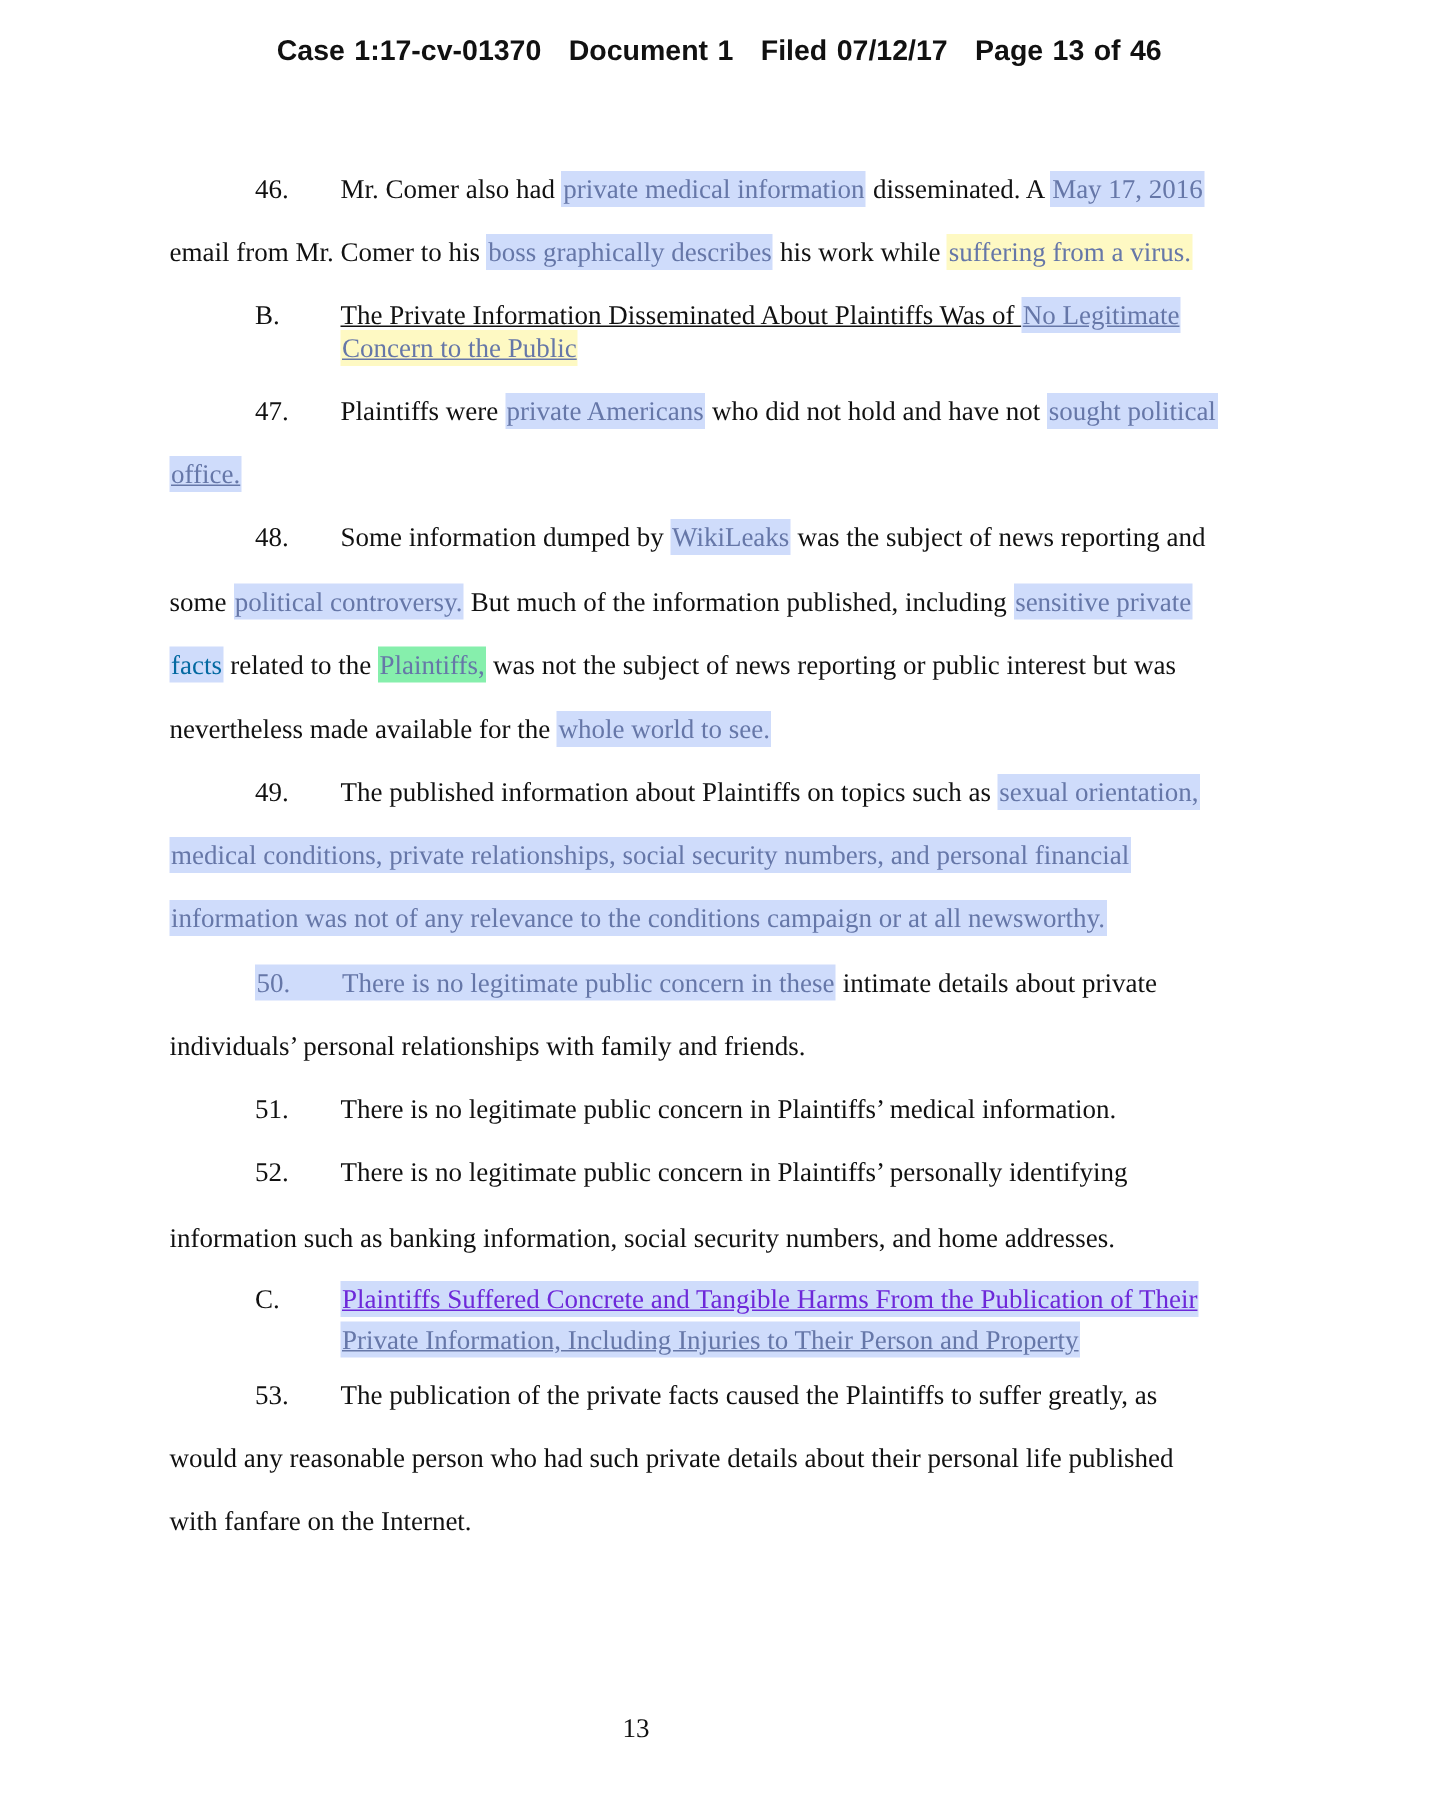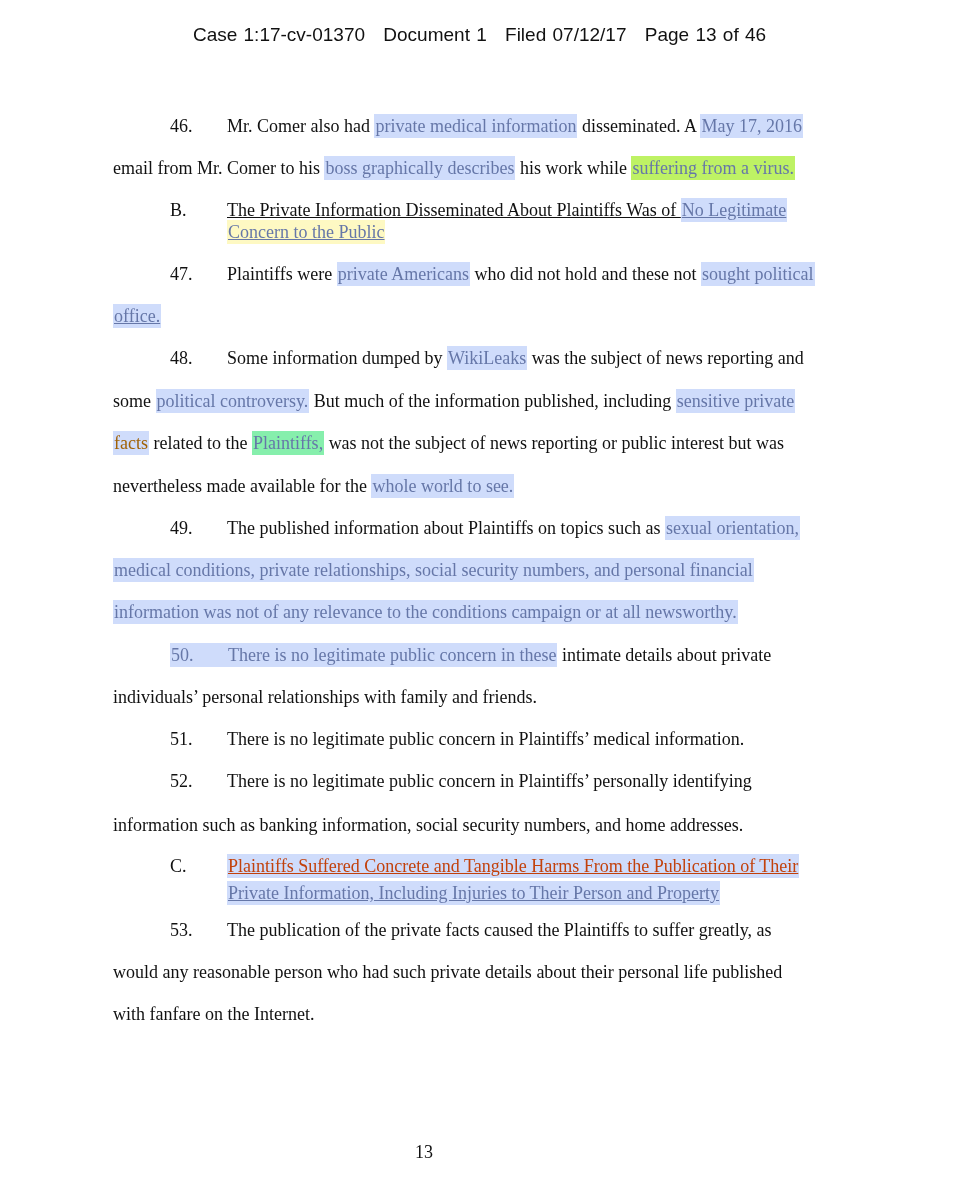--- a/index.html
+++ b/index.html
@@ -2,21 +2,21 @@
 <html><head>
   <meta charset="utf-8">
   <style>
     html, body { margin: 0; padding: 0; background: #ffffff; }
     body { width: 959px; height: 1200px; position: relative; overflow: hidden; }
     .header {
       position: absolute; top: 24px; left: 0; width: 959px; text-align: center;
       font-family: "Liberation Sans", sans-serif; font-size: 19px; color: #111;
       word-spacing: 1px;
     }
-    .header span { margin: 0 6px; }
+    .header span { margin: 0 6px; font-weight: bold; }
     .page-num {
       position: absolute; top: 1142px; left: 0; width: 848px; text-align: center;
       font-family: "Liberation Serif", serif; font-size: 18px; color: #111;
     }
     .doc { position: absolute; left: 113px; width: 730px; font-family: "Liberation Serif", serif; font-size: 18px; color: #111; }
     .line { position: absolute; white-space: nowrap; height: 24px; line-height: 24px; }
     .hl { background: #cfdcfb; color: #6677a8; padding: 2px 1px; }
     .u { text-decoration: underline; }
     .num { display: inline-block; width: 57px; }
   </style>
@@ -29,45 +29,45 @@
   <span>Filed 07/12/17</span>
   <span>Page 13 of 46</span>
 </div>
 
 <div class="doc">
 
   <div class="line" style="top:114px;left:57px">
     <span class="num">46.</span><span>Mr. Comer also had </span><span class="hl" style="background: rgb(207, 220, 251); color: rgb(102, 119, 168);">private medical information</span><span> disseminated.  A </span><span class="hl" style="background: rgb(207, 220, 251); color: rgb(102, 119, 168); margin-top: 16px;">May 17, 2016</span>
   </div>
   <div class="line" style="top:156px;left:0">
-    <span>email from Mr. Comer to his </span><span class="hl" style="background: rgb(207, 220, 251); color: rgb(102, 119, 168);">boss graphically describes</span><span> his work while </span><span class="hl" style="background: #bef264; color: rgb(102, 119, 168);">suffering from a virus.</span>
+    <span>email from Mr. Comer to his </span><span class="hl" style="background: rgb(207, 220, 251); color: rgb(102, 119, 168);">boss graphically describes</span><span> his work while </span><span class="hl" style="background: #fef9c3; color: rgb(102, 119, 168);">suffering from a virus.</span>
   </div>
 
   <div class="line" style="top:198px;left:57px">
     <span class="num">B.</span><span class="u">The Private Information Disseminated About Plaintiffs Was of </span><span class="hl u" style="background: rgb(207, 220, 251); color: rgb(102, 119, 168);">No Legitimate</span>
   </div>
   <div class="line" style="top:220px;left:114px">
     <span class="hl u" style="background: #fef9c3; color: rgb(102, 119, 168);">Concern to the Public</span>
   </div>
 
   <div class="line" style="top:262px;left:57px">
-    <span class="num">47.</span><span>Plaintiffs were </span><span class="hl" style="background: rgb(207, 220, 251); color: rgb(102, 119, 168);">private Americans</span><span> who did not hold and these not </span><span class="hl" style="background: rgb(207, 220, 251); color: rgb(102, 119, 168);">sought political</span>
+    <span class="num">47.</span><span>Plaintiffs were </span><span class="hl" style="background: rgb(207, 220, 251); color: rgb(102, 119, 168);">private Americans</span><span> who did not hold and have not </span><span class="hl" style="background: rgb(207, 220, 251); color: rgb(102, 119, 168);">sought political</span>
   </div>
   <div class="line" style="top:304px;left:0">
     <span class="hl" style="background: rgb(207, 220, 251); color: rgb(102, 119, 168); text-decoration: underline;">office.</span>
   </div>
 
   <div class="line" style="top:346px;left:57px">
     <span class="num">48.</span><span>Some information dumped by </span><span class="hl" style="background: rgb(207, 220, 251); color: rgb(102, 119, 168);">WikiLeaks</span><span> was the subject of news reporting and</span>
   </div>
   <div class="line" style="top:389px;left:0">
     <span>some </span><span class="hl" style="background: rgb(207, 220, 251); color: rgb(102, 119, 168);">political controversy.</span><span>  But much of the information published, including </span><span class="hl" style="background: rgb(207, 220, 251); color: rgb(102, 119, 168);">sensitive private</span>
   </div>
   <div class="line" style="top:431px;left:0">
-    <span class="hl" style="background: rgb(207, 220, 251); color: #a16207;">facts</span><span> related to the </span><span class="hl" style="background: #86efac; color: rgb(102, 119, 168);">Plaintiffs,</span><span> was not the subject of news reporting or public interest but was</span>
+    <span class="hl" style="background: rgb(207, 220, 251); color: #0369a1;">facts</span><span> related to the </span><span class="hl" style="background: #86efac; color: rgb(102, 119, 168);">Plaintiffs,</span><span> was not the subject of news reporting or public interest but was</span>
   </div>
   <div class="line" style="top:474px;left:0">
     <span>nevertheless made available for the </span><span class="hl" style="background: rgb(207, 220, 251); color: rgb(102, 119, 168);">whole world to see.</span>
   </div>
 
   <div class="line" style="top:516px;left:57px">
     <span class="num">49.</span><span>The published information about Plaintiffs on topics such as </span><span class="hl" style="background: rgb(207, 220, 251); color: rgb(102, 119, 168);">sexual orientation,</span>
   </div>
   <div class="line" style="top:558px;left:0">
     <span class="hl" style="background: rgb(207, 220, 251); color: rgb(102, 119, 168);">medical conditions, private relationships, social security numbers, and personal financial</span>
@@ -88,21 +88,21 @@
   </div>
 
   <div class="line" style="top:769px;left:57px">
     <span class="num">52.</span><span>There is no legitimate public concern in Plaintiffs’ personally identifying</span>
   </div>
   <div class="line" style="top:813px;left:0">
     <span>information such as banking information, social security numbers, and home addresses.</span>
   </div>
 
   <div class="line" style="top:854px;left:57px">
-    <span class="num">C.</span><span class="hl u" style="background: rgb(207, 220, 251); color: #c2410c;">Plaintiffs Suffered Concrete and Tangible Harms From the Publication of Their</span>
+    <span class="num">C.</span><span class="hl u" style="background: rgb(207, 220, 251); color: #6d28d9;">Plaintiffs Suffered Concrete and Tangible Harms From the Publication of Their</span>
   </div>
   <div class="line" style="top:881px;left:114px">
     <span class="hl u" style="background: rgb(207, 220, 251); color: rgb(102, 119, 168);">Private Information, Including Injuries to Their Person and Property</span>
   </div>
 
   <div class="line" style="top:918px;left:57px">
     <span class="num">53.</span><span>The publication of the private facts caused the Plaintiffs to suffer greatly, as</span>
   </div>
   <div class="line" style="top:960px;left:0">
     <span>would any reasonable person who had such private details about their personal life published</span>

